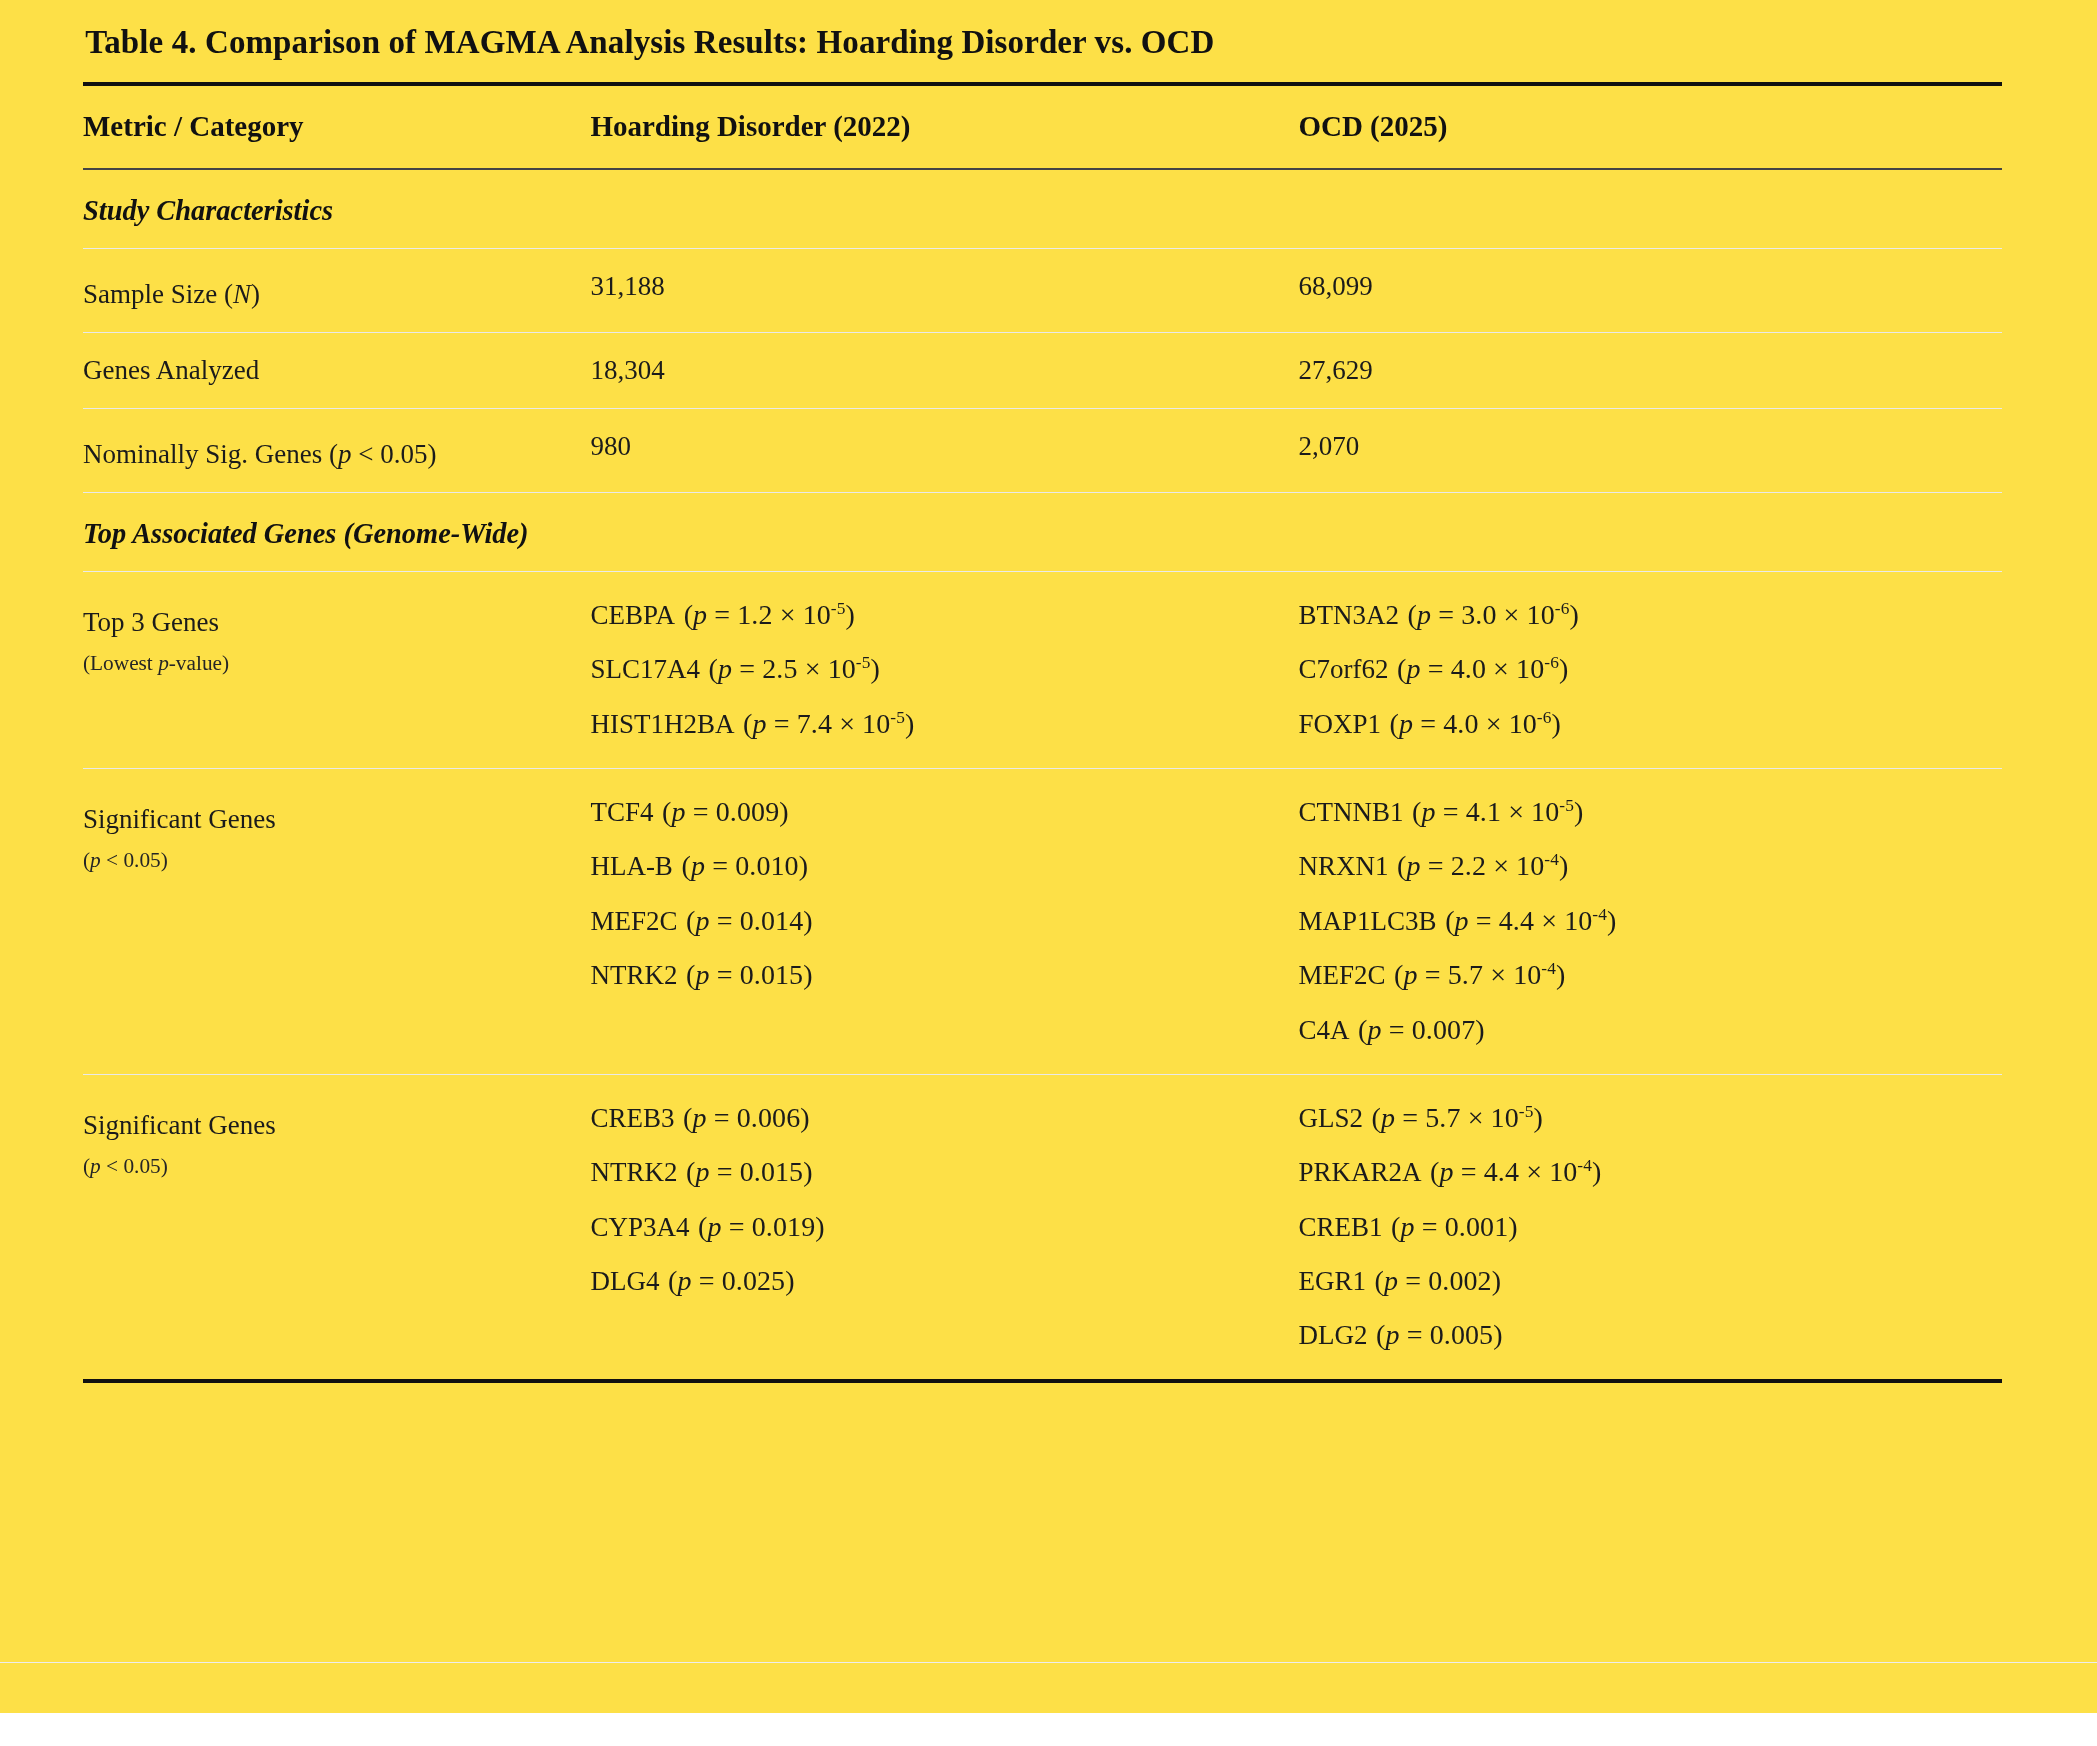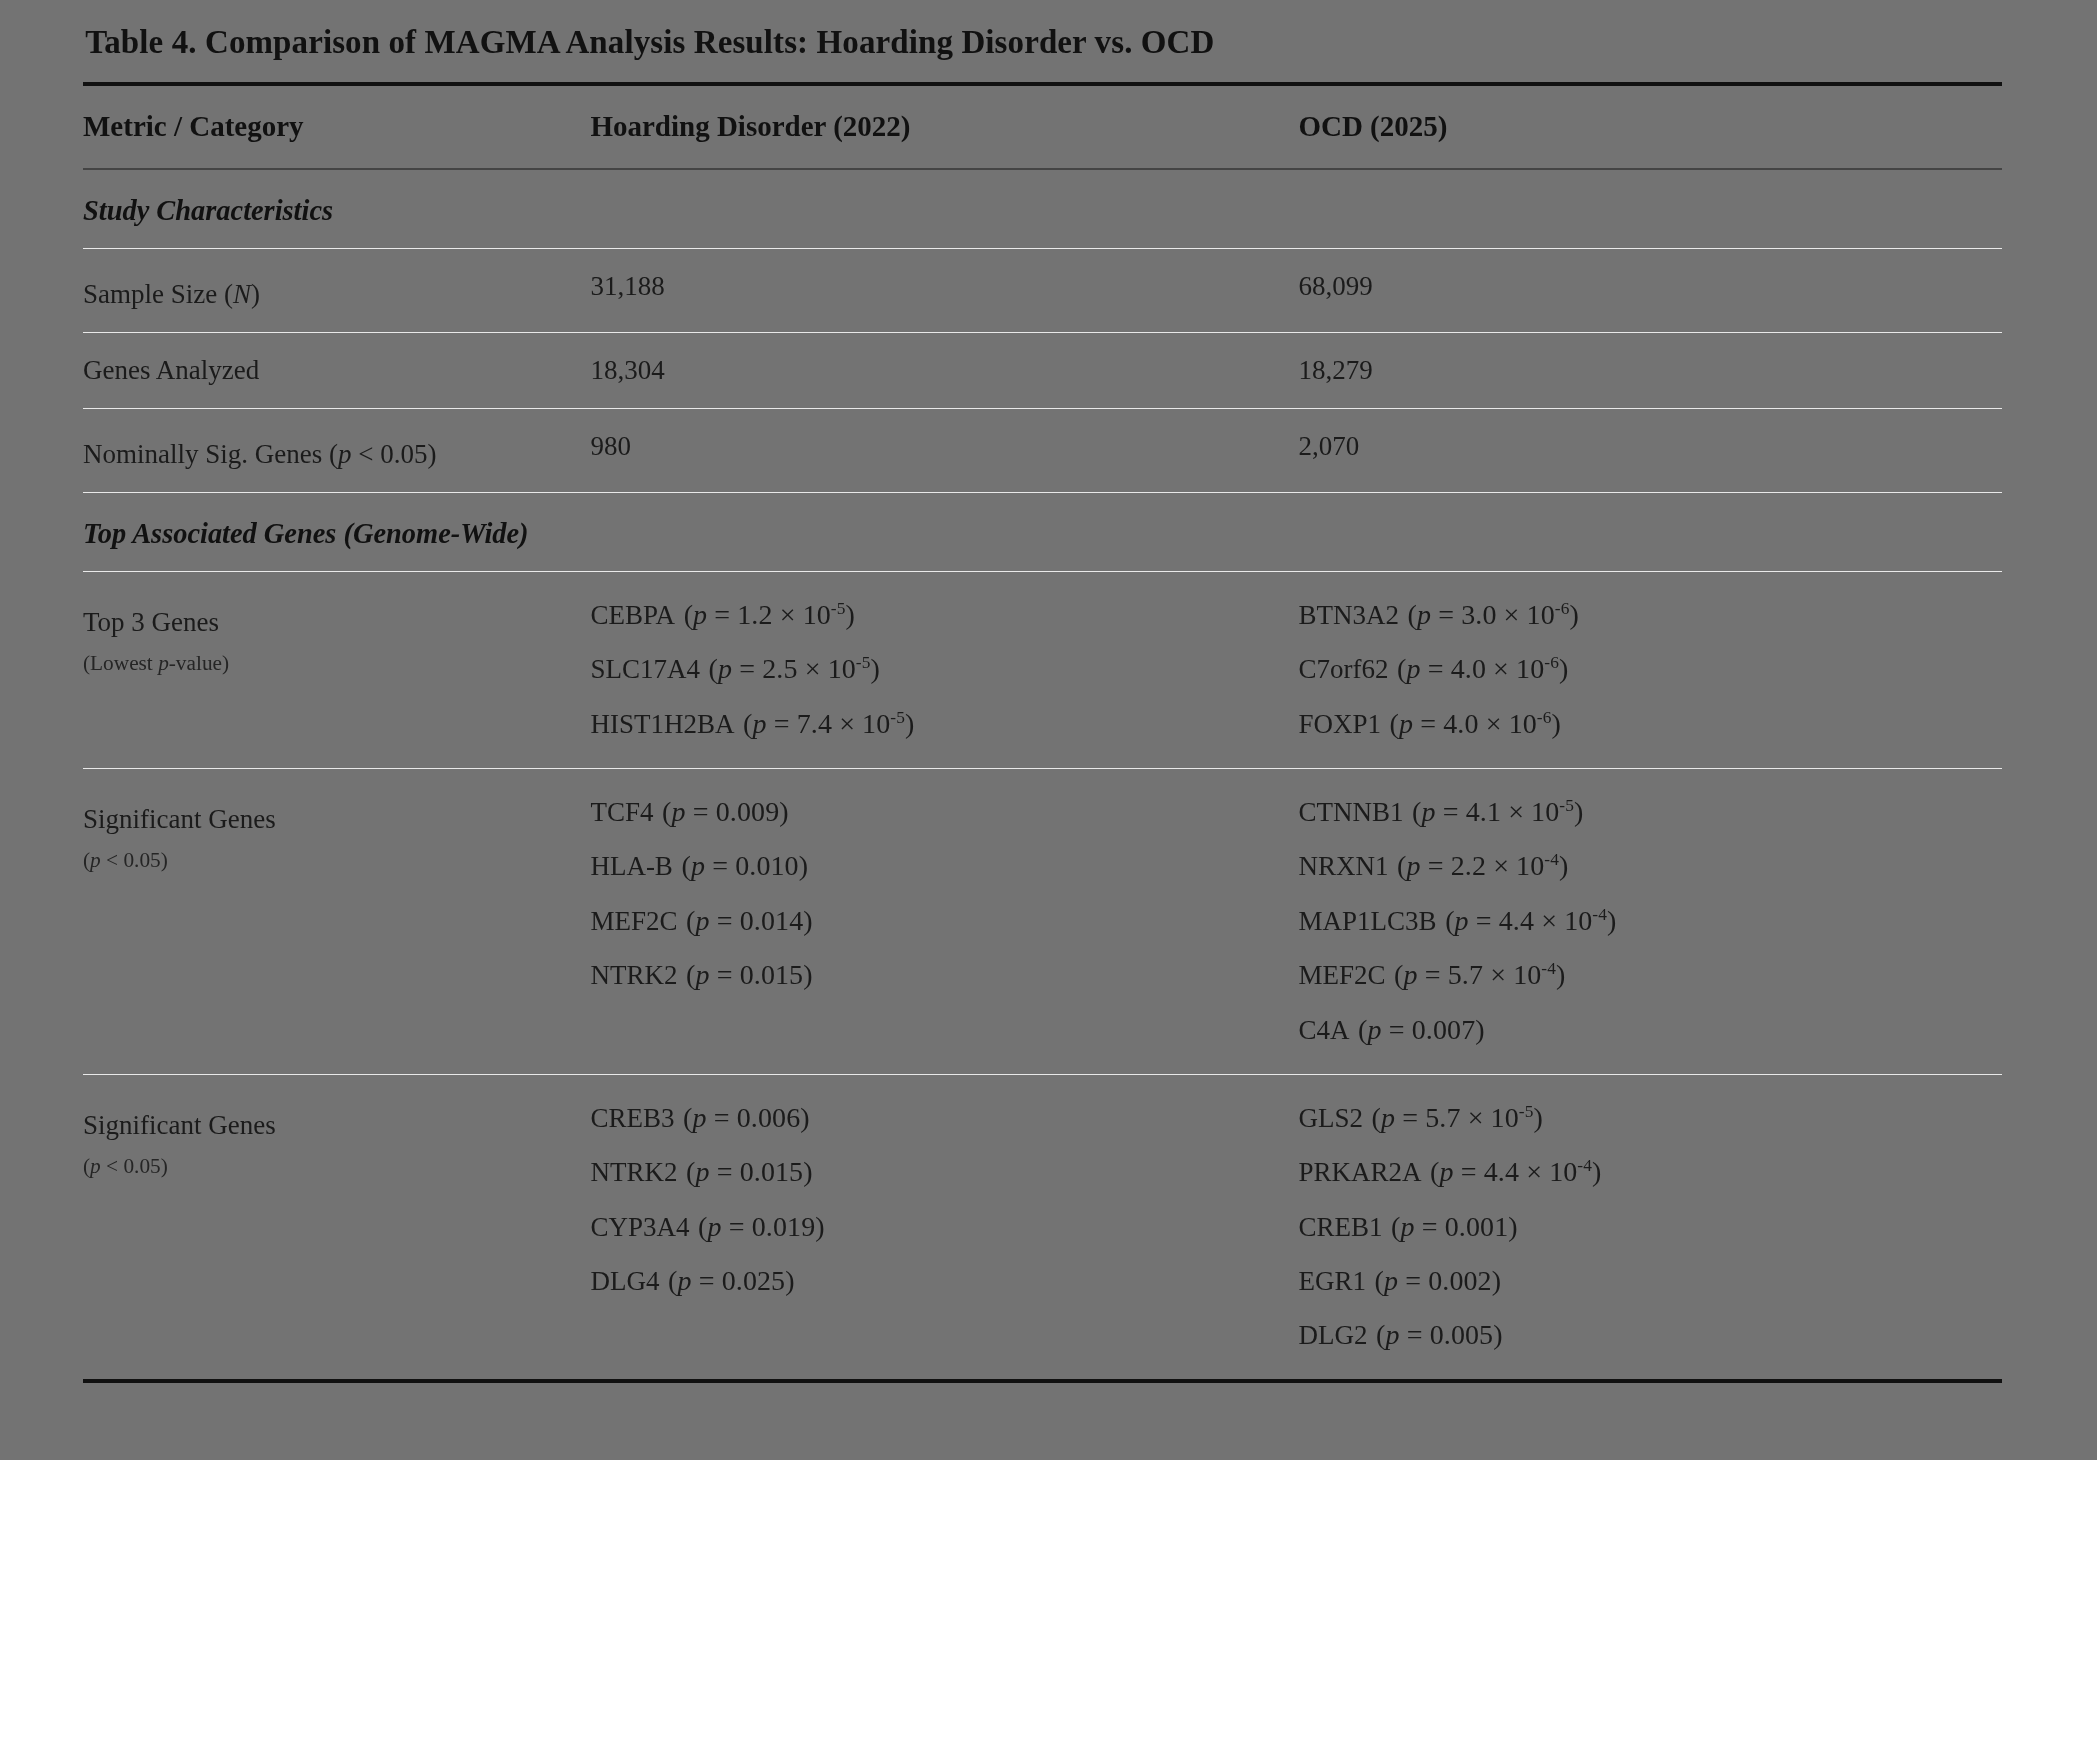--- a/index.html
+++ b/index.html
@@ -10,22 +10,22 @@
   body {
     width: 2097px;
     height: 1747px;
     font-family: "Liberation Serif", "DejaVu Serif", serif;
     color: #1a1a1a;
     -webkit-font-smoothing: antialiased;
   }
   .page {
     position: relative;
     width: 2097px;
-    height: 1460px;
-    background: #737373;
+    height: 1713px;
+    background: #fde047;
     overflow: hidden;
   }
   .table-wrap {
     position: absolute;
     left: 83px;
     top: 22px;
     width: 1919px;
   }
 
   
@@ -172,21 +172,21 @@
           <td>
               <span class="metric-main"><span>Sample Size (</span><span class="it">N</span><span>)</span></span>
             </td>
           <td class="col2">31,188</td>
           <td class="col3">68,099</td>
         </tr>
 
         <tr>
           <td>Genes Analyzed</td>
           <td class="col2">18,304</td>
-          <td class="col3">18,279</td>
+          <td class="col3">27,629</td>
         </tr>
 
         <tr>
           <td>
               <span class="metric-main"><span>Nominally Sig. Genes (</span><span class="it">p</span><span> &lt; 0.05)</span></span>
             </td>
           <td class="col2">980</td>
           <td class="col3">2,070</td>
         </tr>
 

